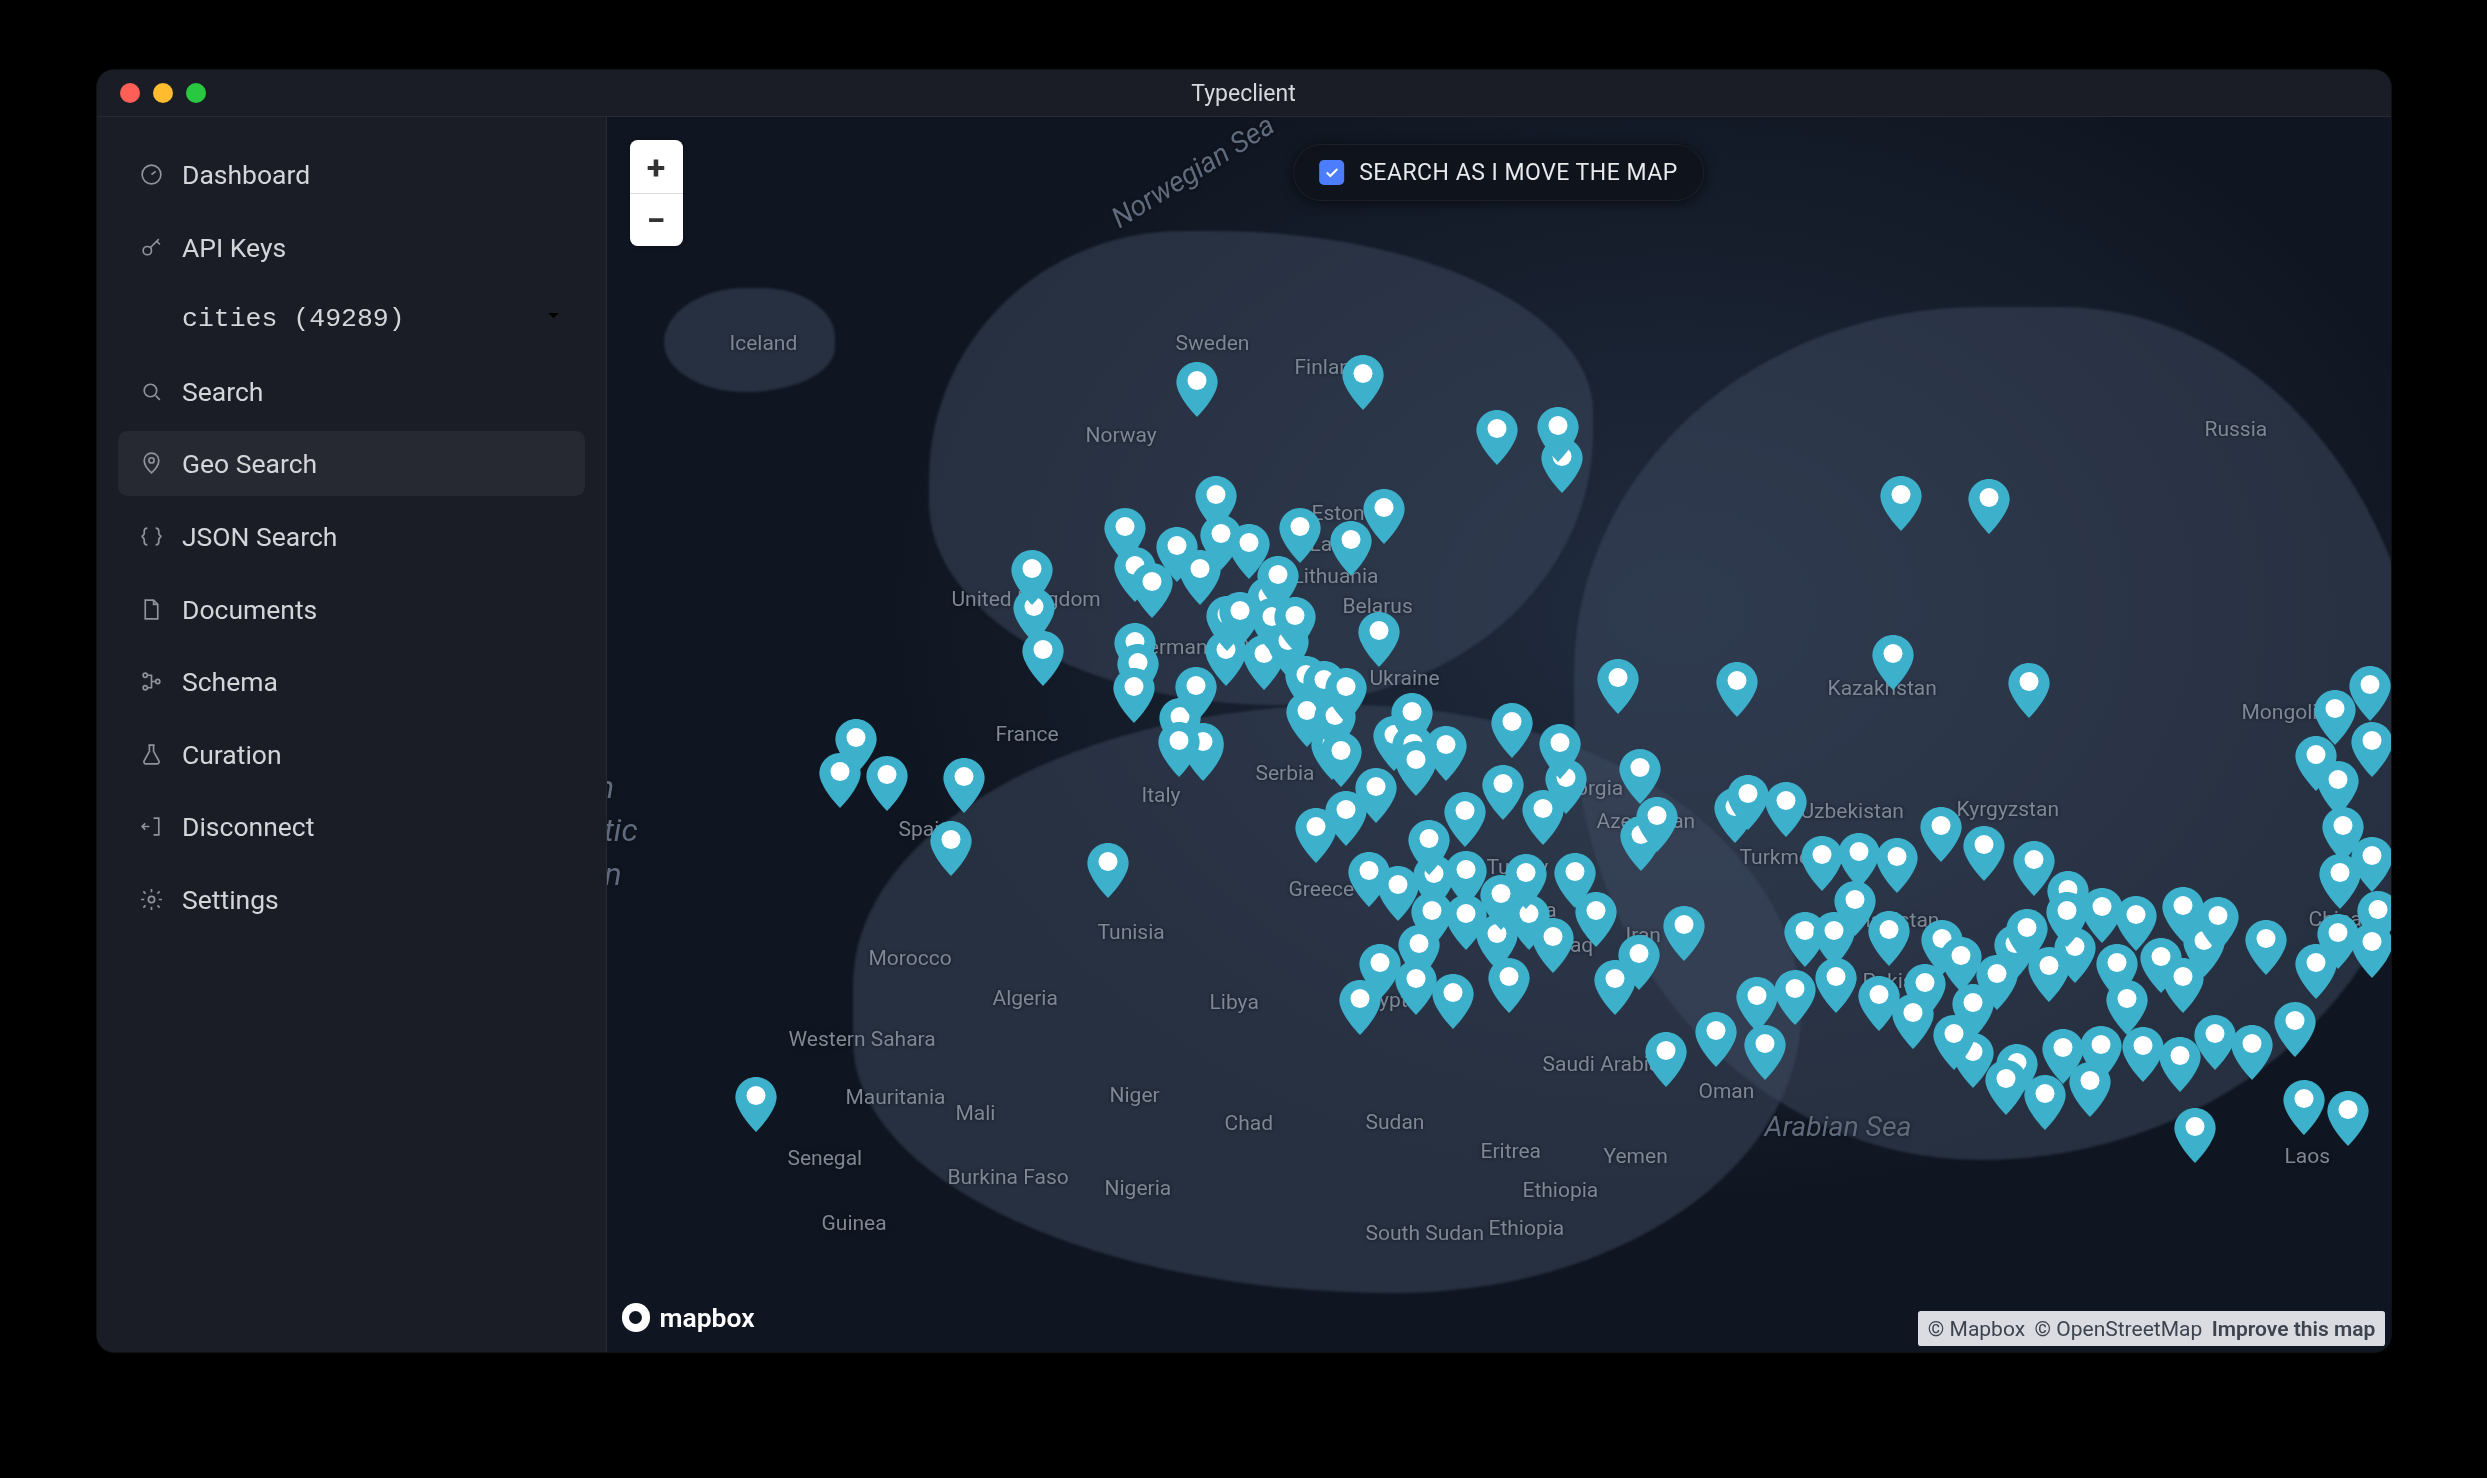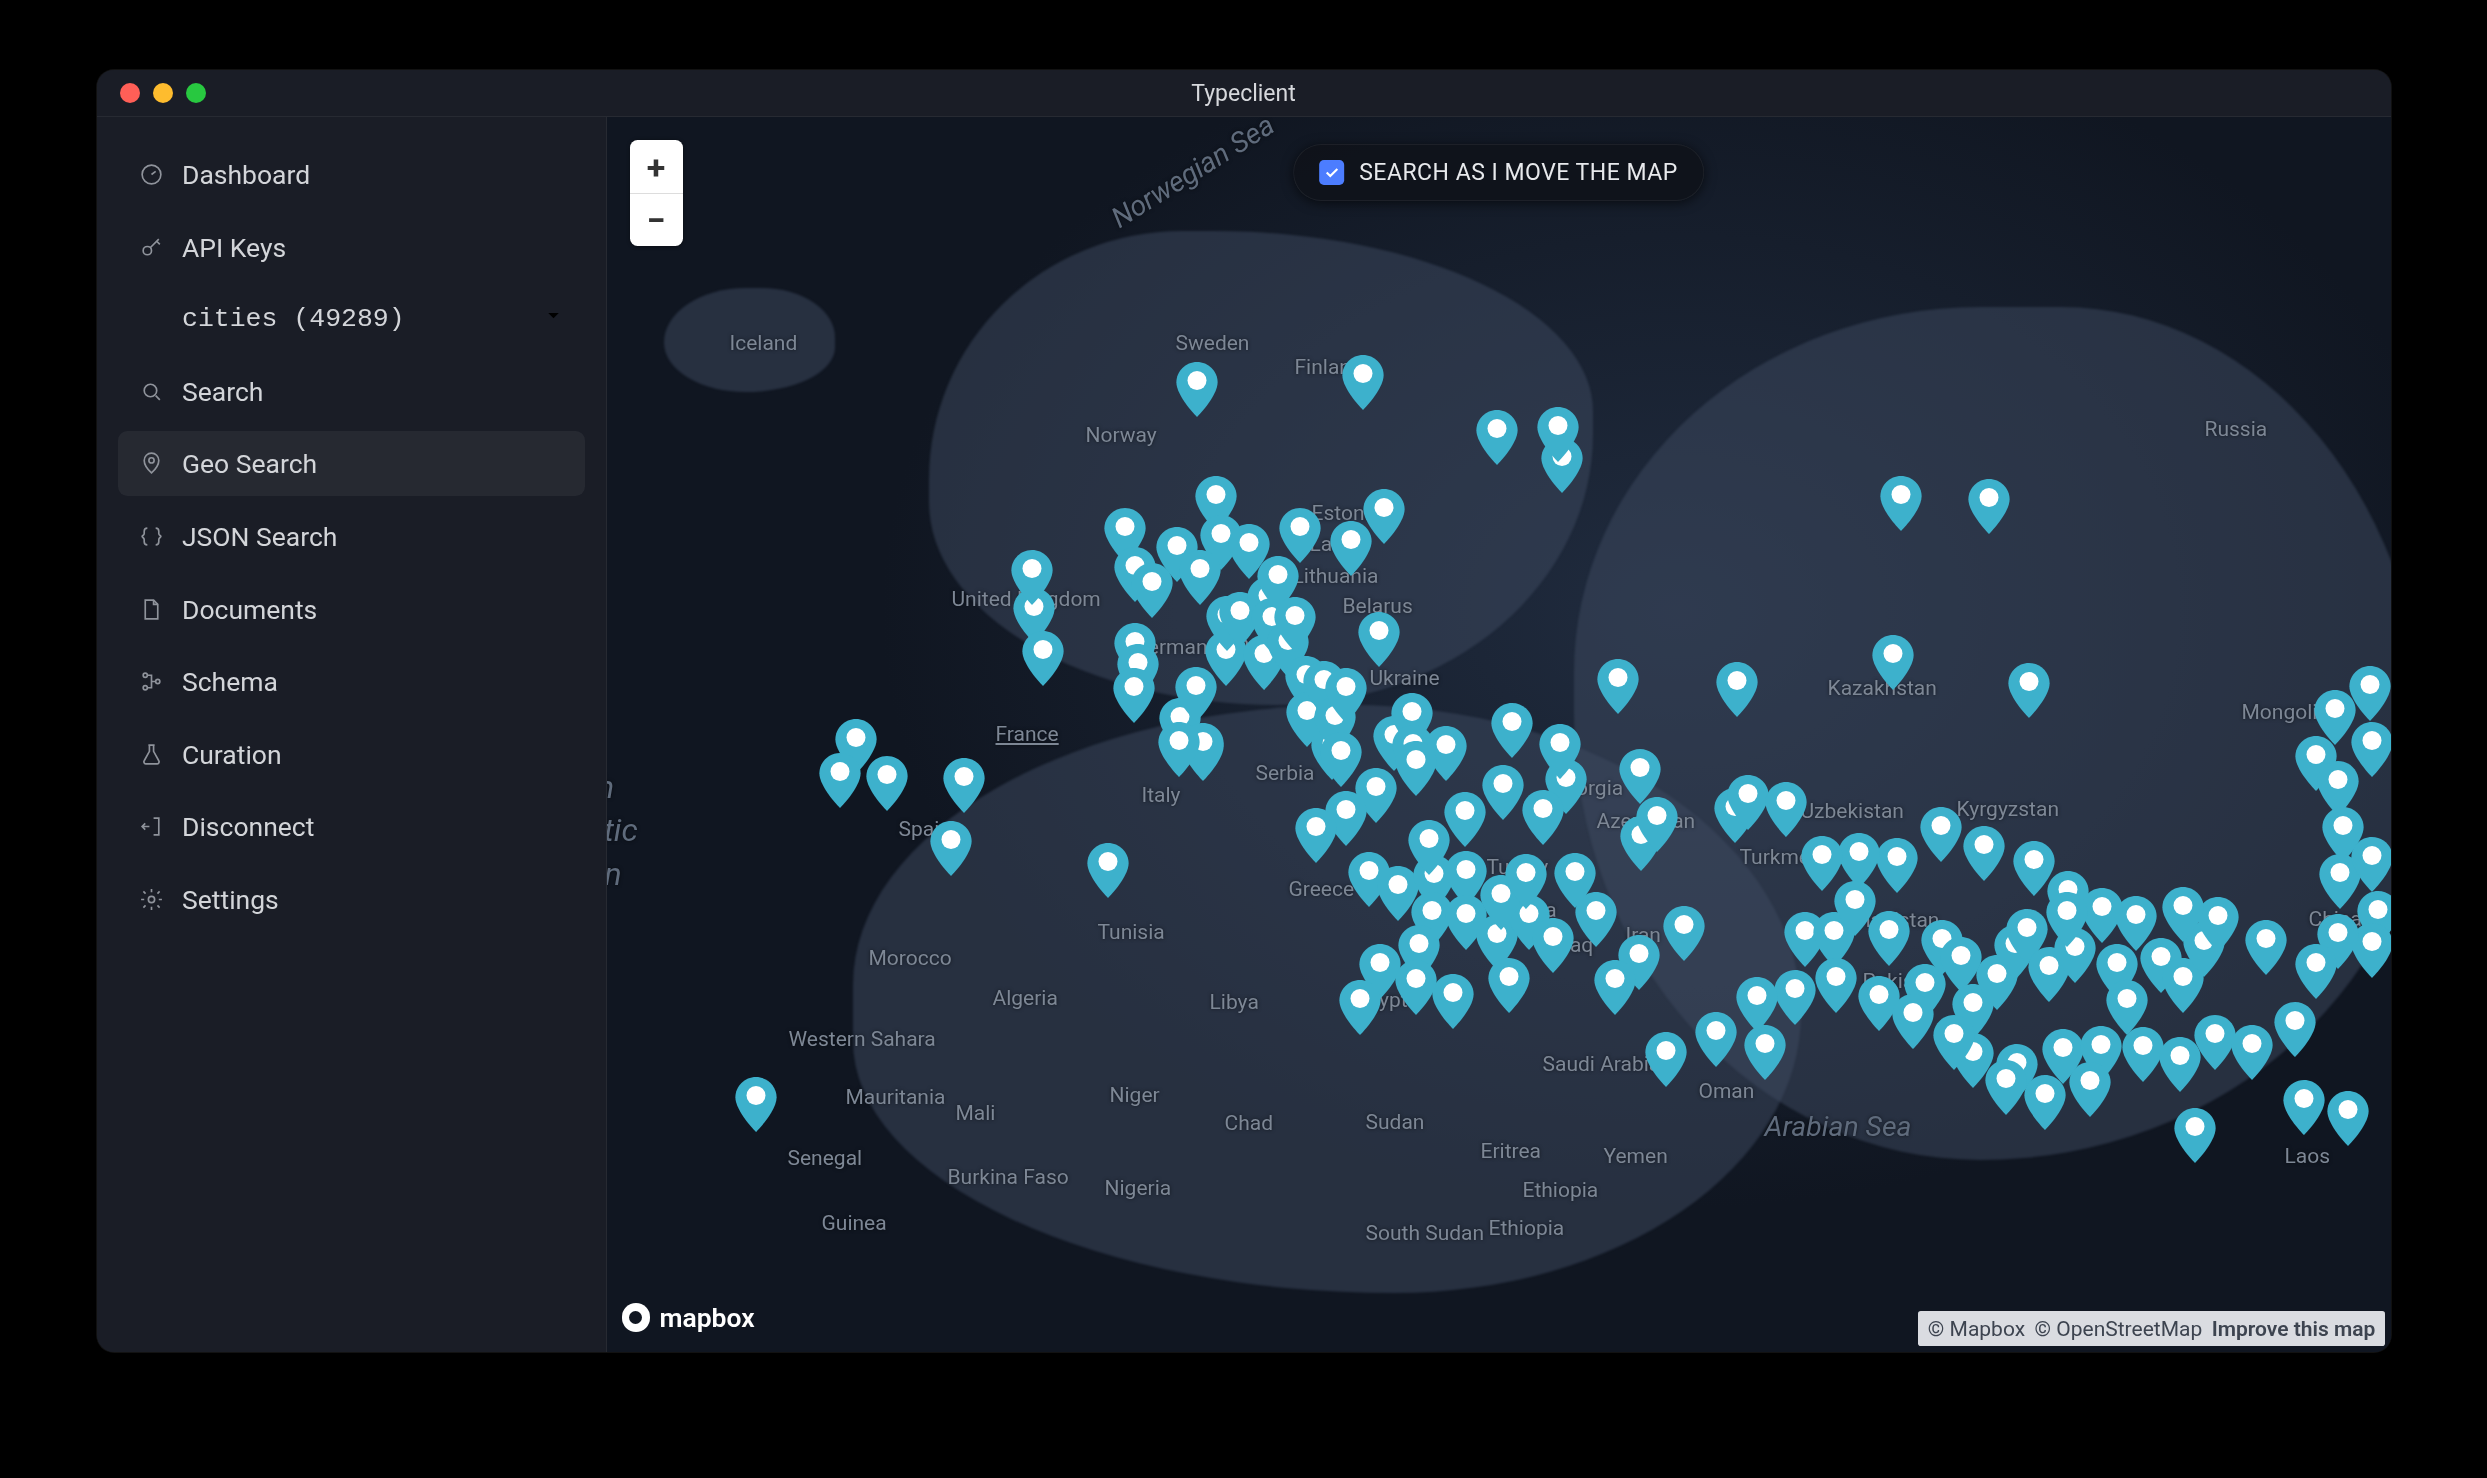--- a/index.html
+++ b/index.html
@@ -346,21 +346,21 @@
           <div class="map-label" style="left: 569px; top: 214px;">Sweden</div>
           <div class="map-label" style="left: 688px; top: 238px;">Finland</div>
           <div class="map-label" style="left: 705px; top: 384px;">Estonia</div>
           <div class="map-label" style="left: 703px; top: 415px;">Latvia</div>
           <div class="map-label" style="left: 686px; top: 447px;">Lithuania</div>
           <div class="map-label" style="left: 345px; top: 470px;">United Kingdom</div>
           <div class="map-label" style="left: 527px; top: 518px;">Germany</div>
           <div class="map-label" style="left: 629px; top: 518px;">Poland</div>
           <div class="map-label" style="left: 736px; top: 477px;">Belarus</div>
           <div class="map-label" style="left: 763px; top: 549px;">Ukraine</div>
-          <div class="map-label" style="left: 389px; top: 605px; text-decoration: underline;">France</div>
+          <div class="map-label" style="left: 389px; top: 605px;">France</div>
           <div class="map-label" style="left: 292px; top: 700px;">Spain</div>
           <div class="map-label" style="left: 535px; top: 666px;">Italy</div>
           <div class="map-label" style="left: 649px; top: 644px;">Serbia</div>
           <div class="map-label" style="left: 682px; top: 760px;">Greece</div>
           <div class="map-label" style="left: 864px; top: 738px; margin-left: 16px;">Turkey</div>
           <div class="map-label" style="left: 904px; top: 781px;">Syria</div>
           <div class="map-label" style="left: 951px; top: 816px;">Iraq</div>
           <div class="map-label" style="left: 1019px; top: 806px;">Iran</div>
           <div class="map-label" style="left: 944px; top: 659px;">Georgia</div>
           <div class="map-label" style="left: 990px; top: 692px;">Azerbaijan</div>

